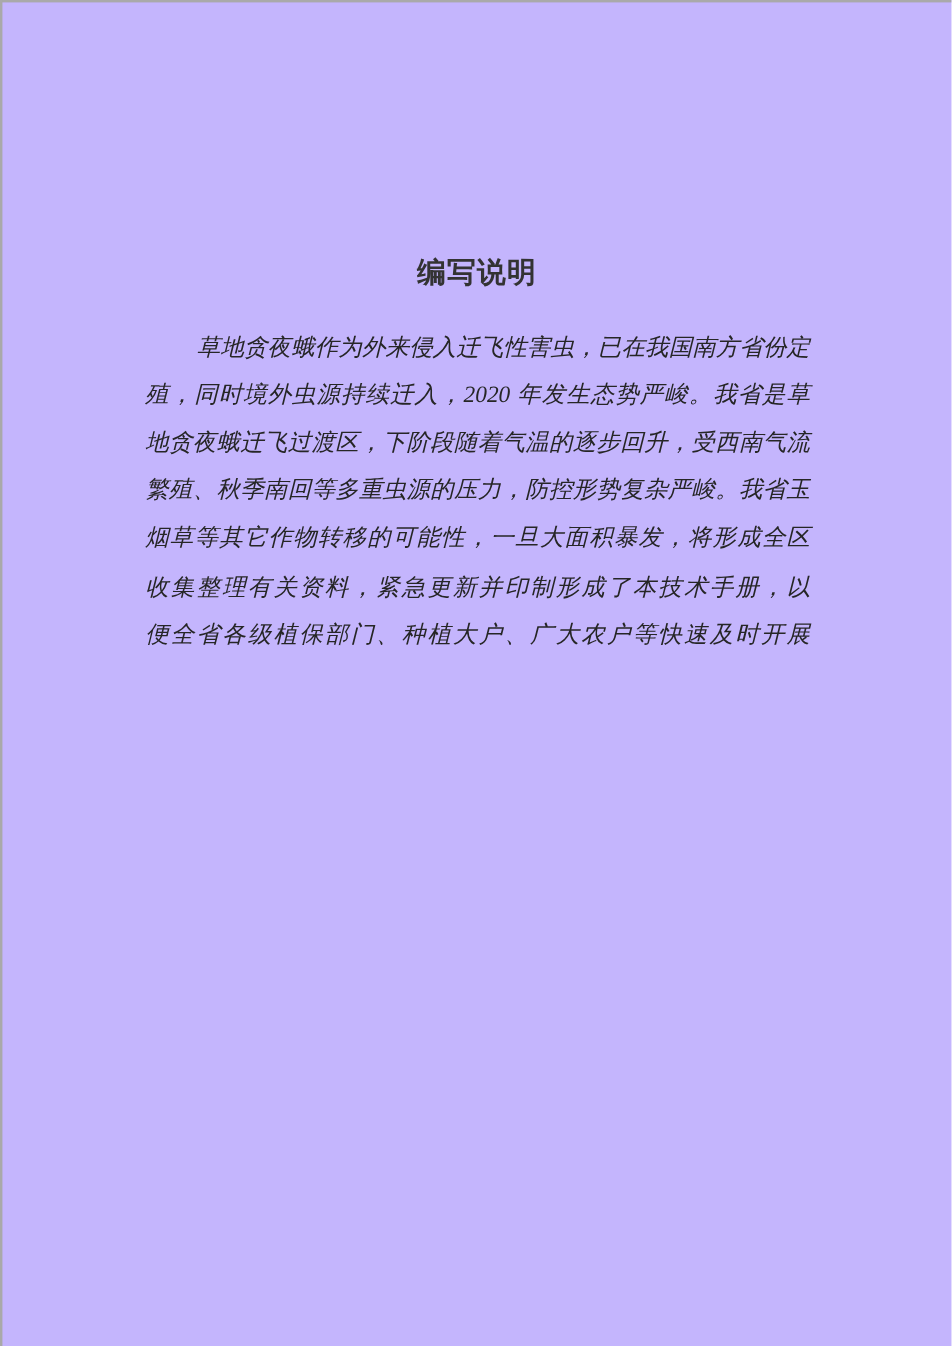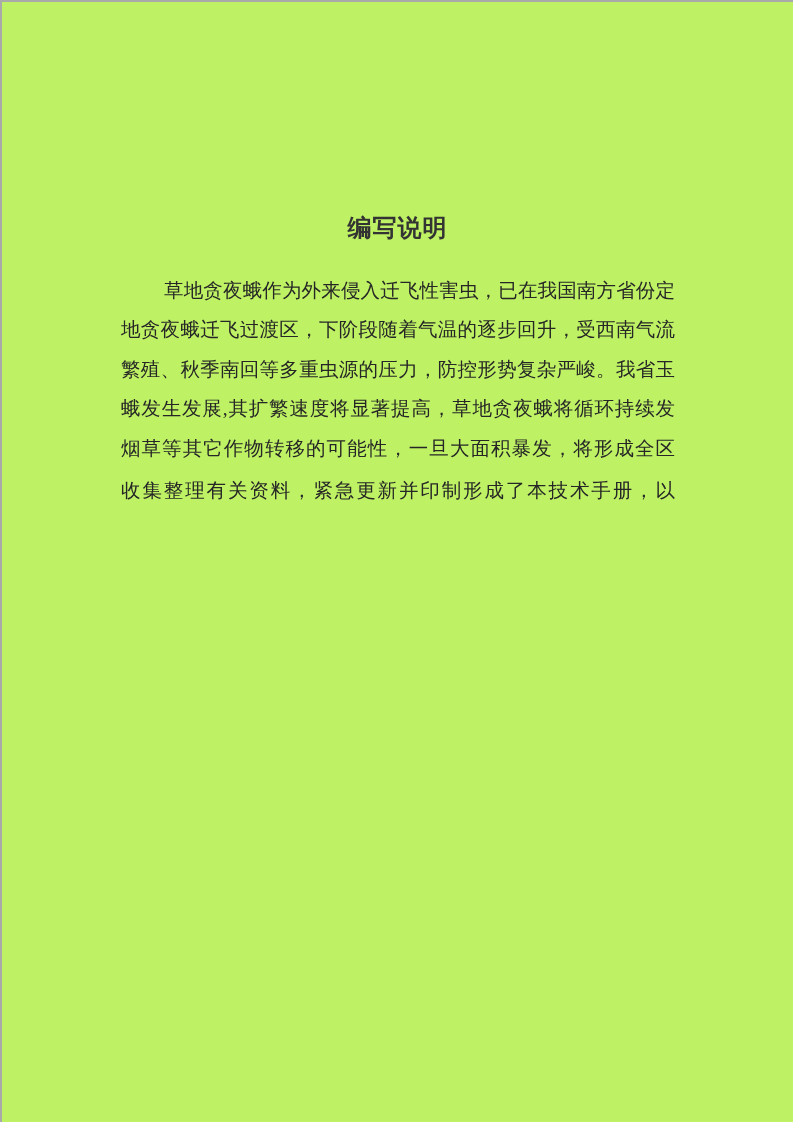--- a/index.html
+++ b/index.html
@@ -5,21 +5,21 @@
   html, body {
     margin: 0;
     padding: 0;
     background: #ffffff;
   }
   .page {
     position: relative;
     width: 793px;
     height: 1122px;
     box-sizing: border-box;
-    background: #bef264;
+    background: #c4b5fd;
     border-top: 2px solid #a9a9a9;
     border-left: 2px solid #a9a9a9;
     overflow: hidden;
     font-family: "Liberation Serif", "DejaVu Serif", serif;
     color: #262626;
   }
   .title {
     position: absolute;
     top: 212px;
     left: 0;
@@ -49,20 +49,21 @@
     margin-top: 3px;
   }
   .ln {
     text-align: justify;
     white-space: nowrap;
     
   }
   .jl {
     white-space: normal;
     text-align-last: justify;
+    font-style: italic;
     -moz-text-align-last: justify;
   }
   .ll {
     white-space: normal;
     text-align-last: left;
     -moz-text-align-last: left;
   }
   .ind {
     text-indent: 43px;
   }
@@ -71,24 +72,25 @@
 <body>
 
 <div class="page">
 
   <h1 class="title">编写说明</h1>
 
   <div class="body-text">
 
     <div class="para para-1">
       <div class="ln jl ind">草地贪夜蛾作为外来侵入迁飞性害虫，已在我国南方省份定</div>
+      <div class="ln jl">殖，同时境外虫源持续迁入，2020 年发生态势严峻。我省是草</div>
       <div class="ln jl">地贪夜蛾迁飞过渡区，下阶段随着气温的逐步回升，受西南气流</div>
       <div class="ln jl">繁殖、秋季南回等多重虫源的压力，防控形势复杂严峻。我省玉</div>
-      <div class="ln jl">蛾发生发展,其扩繁速度将显著提高，草地贪夜蛾将循环持续发</div>
       <div class="ln jl">烟草等其它作物转移的可能性，一旦大面积暴发，将形成全区</div>
     </div>
 
     <div class="para para-2">
       <div class="ln jl">收集整理有关资料，紧急更新并印制形成了本技术手册，以</div>
+      <div class="ln jl">便全省各级植保部门、种植大户、广大农户等快速及时开展</div>
     </div>
 
   </div>
 </div>
 
 </body></html>

